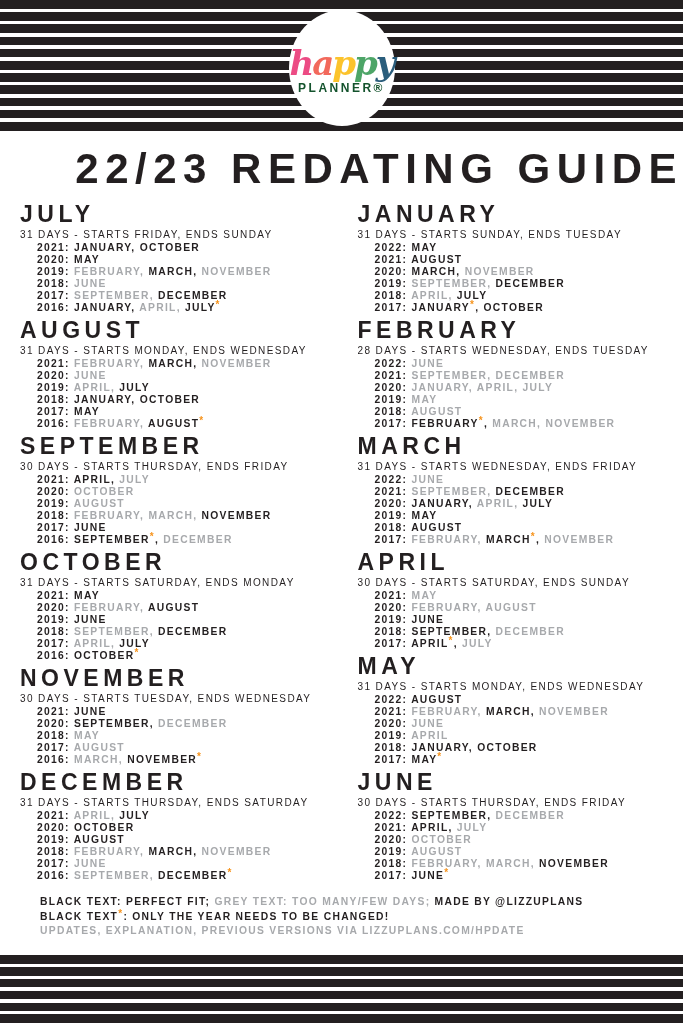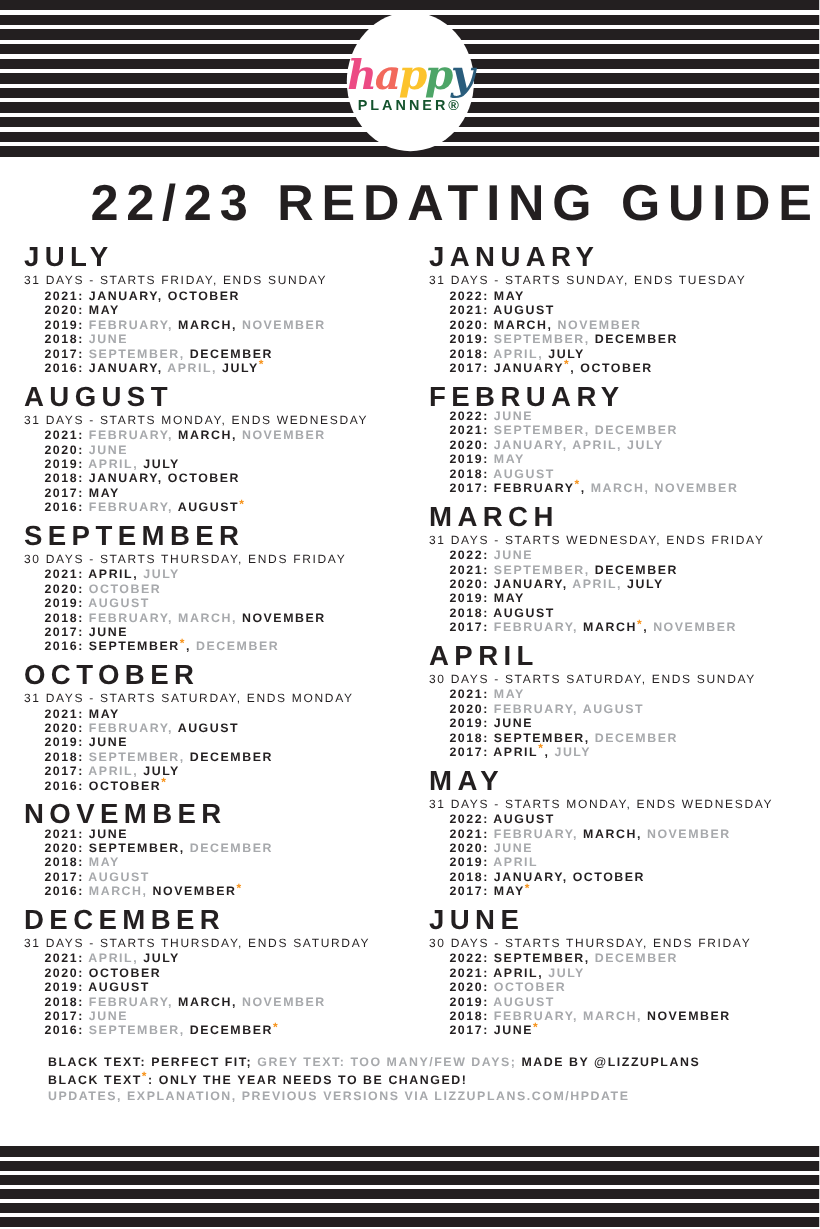--- a/index.html
+++ b/index.html
@@ -116,20 +116,21 @@
           <p class="month-subtitle">31 DAYS - STARTS SATURDAY, ENDS MONDAY</p>
           <div class="year-row"><span class="year-label black">2021: </span><span class="month-entry black">MAY</span></div>
           <div class="year-row"><span class="year-label black">2020: </span><span class="month-entry grey">FEBRUARY</span><span class="comma grey">, </span><span class="month-entry black">AUGUST</span></div>
           <div class="year-row"><span class="year-label black">2019: </span><span class="month-entry black">JUNE</span></div>
           <div class="year-row"><span class="year-label black">2018: </span><span class="month-entry grey">SEPTEMBER</span><span class="comma grey">, </span><span class="month-entry black">DECEMBER</span></div>
           <div class="year-row"><span class="year-label black">2017: </span><span class="month-entry grey">APRIL</span><span class="comma grey">, </span><span class="month-entry black">JULY</span></div>
           <div class="year-row"><span class="year-label black">2016: </span><span class="month-entry black">OCTOBER</span><span class="star">*</span></div>
         </section>
         <section class="month-section">
           <h2 class="month-heading">NOVEMBER</h2>
+          <p class="month-subtitle">30 DAYS - STARTS TUESDAY, ENDS WEDNESDAY</p>
           <div class="year-row"><span class="year-label black">2021: </span><span class="month-entry black">JUNE</span></div>
           <div class="year-row"><span class="year-label black">2020: </span><span class="month-entry black">SEPTEMBER</span><span class="comma black">, </span><span class="month-entry grey">DECEMBER</span></div>
           <div class="year-row"><span class="year-label black">2018: </span><span class="month-entry grey">MAY</span></div>
           <div class="year-row"><span class="year-label black">2017: </span><span class="month-entry grey">AUGUST</span></div>
           <div class="year-row"><span class="year-label black">2016: </span><span class="month-entry grey">MARCH</span><span class="comma grey">, </span><span class="month-entry black">NOVEMBER</span><span class="star">*</span></div>
         </section>
         <section class="month-section">
           <h2 class="month-heading">DECEMBER</h2>
           <p class="month-subtitle">31 DAYS - STARTS THURSDAY, ENDS SATURDAY</p>
           <div class="year-row"><span class="year-label black">2021: </span><span class="month-entry grey">APRIL</span><span class="comma grey">, </span><span class="month-entry black">JULY</span></div>
@@ -146,20 +147,21 @@
           <p class="month-subtitle">31 DAYS - STARTS SUNDAY, ENDS TUESDAY</p>
           <div class="year-row"><span class="year-label black">2022: </span><span class="month-entry black">MAY</span></div>
           <div class="year-row"><span class="year-label black">2021: </span><span class="month-entry black">AUGUST</span></div>
           <div class="year-row"><span class="year-label black">2020: </span><span class="month-entry black">MARCH</span><span class="comma black">, </span><span class="month-entry grey">NOVEMBER</span></div>
           <div class="year-row"><span class="year-label black">2019: </span><span class="month-entry grey">SEPTEMBER</span><span class="comma grey">, </span><span class="month-entry black">DECEMBER</span></div>
           <div class="year-row"><span class="year-label black">2018: </span><span class="month-entry grey">APRIL</span><span class="comma grey">, </span><span class="month-entry black">JULY</span></div>
           <div class="year-row"><span class="year-label black">2017: </span><span class="month-entry black">JANUARY</span><span class="star">*</span><span class="comma black">, </span><span class="month-entry black">OCTOBER</span></div>
         </section>
         <section class="month-section">
           <h2 class="month-heading">FEBRUARY</h2>
+          <p class="month-subtitle">28 DAYS - STARTS WEDNESDAY, ENDS TUESDAY</p>
           <div class="year-row"><span class="year-label black">2022: </span><span class="month-entry grey">JUNE</span></div>
           <div class="year-row"><span class="year-label black">2021: </span><span class="month-entry grey">SEPTEMBER</span><span class="comma grey">, </span><span class="month-entry grey">DECEMBER</span></div>
           <div class="year-row"><span class="year-label black">2020: </span><span class="month-entry grey">JANUARY</span><span class="comma grey">, </span><span class="month-entry grey">APRIL</span><span class="comma grey">, </span><span class="month-entry grey">JULY</span></div>
           <div class="year-row"><span class="year-label black">2019: </span><span class="month-entry grey">MAY</span></div>
           <div class="year-row"><span class="year-label black">2018: </span><span class="month-entry grey">AUGUST</span></div>
           <div class="year-row"><span class="year-label black">2017: </span><span class="month-entry black">FEBRUARY</span><span class="star">*</span><span class="comma black">, </span><span class="month-entry grey">MARCH</span><span class="comma grey">, </span><span class="month-entry grey">NOVEMBER</span></div>
         </section>
         <section class="month-section">
           <h2 class="month-heading">MARCH</h2>
           <p class="month-subtitle">31 DAYS - STARTS WEDNESDAY, ENDS FRIDAY</p>

